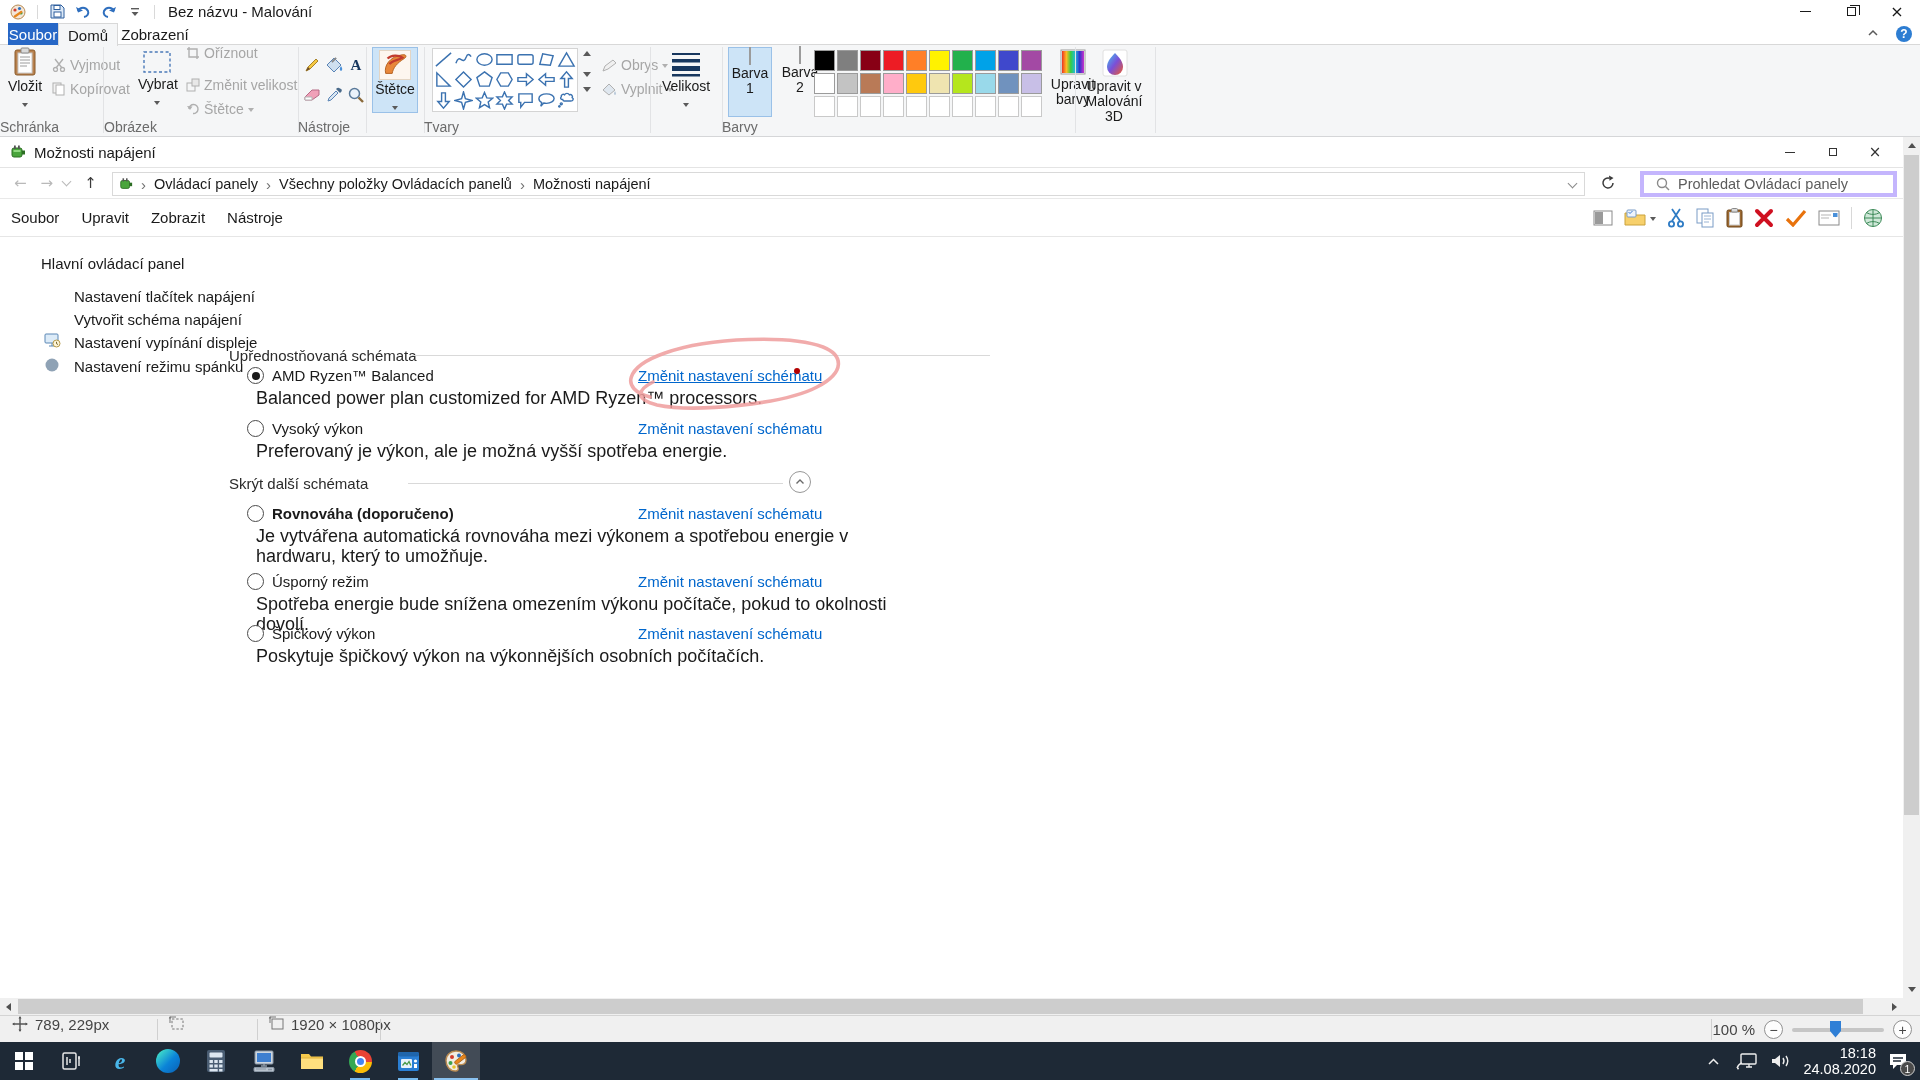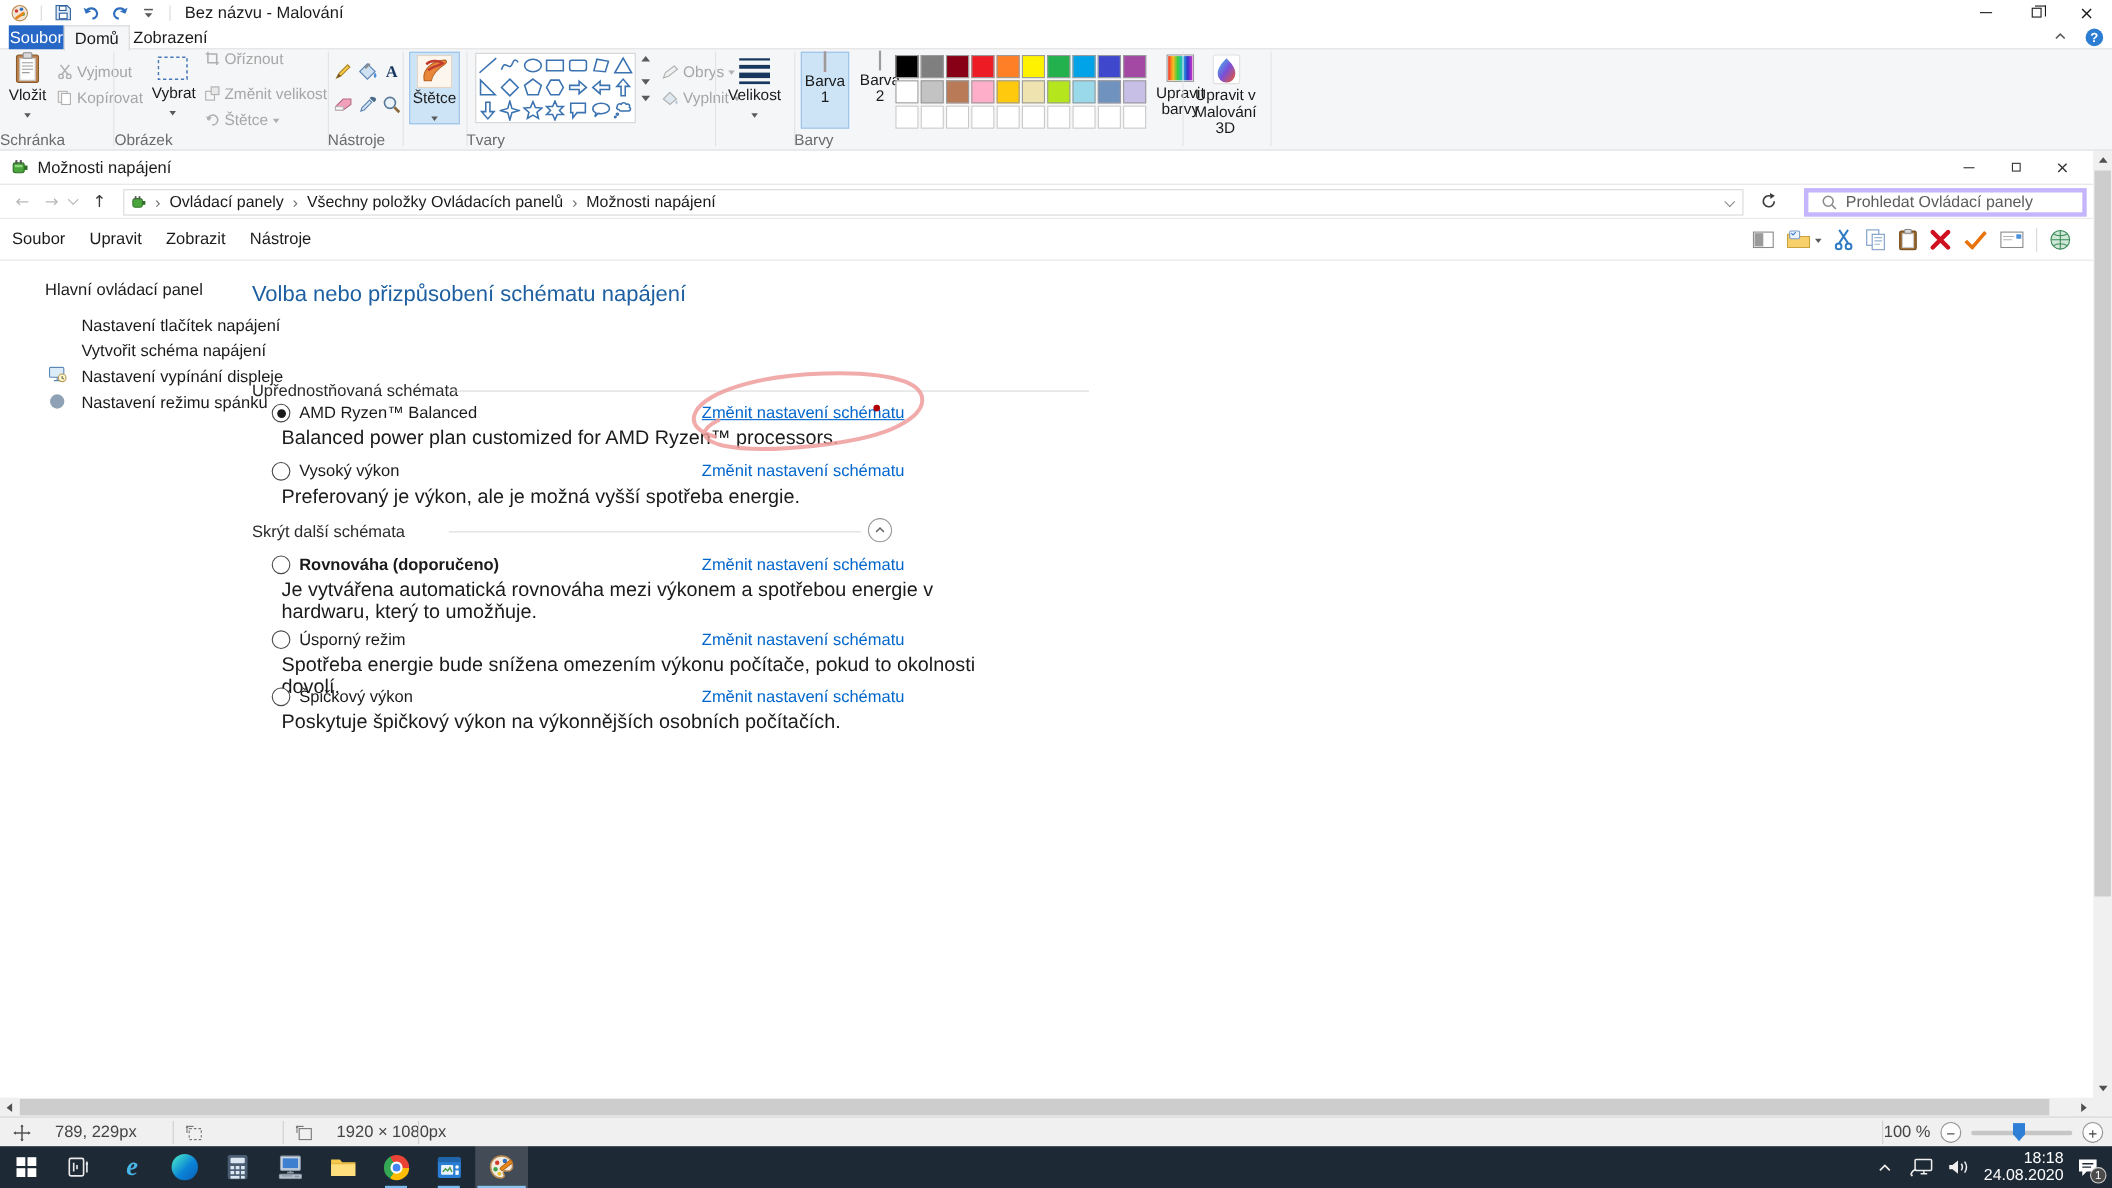--- a/index.html
+++ b/index.html
@@ -98,21 +98,21 @@
 #vscroll{position:absolute;right:0;top:137px;width:17px;height:861px;background:#f0f0f0}
 #hscroll{position:absolute;left:0;top:998px;width:1903px;height:17px;background:#f0f0f0;}
 .sb-btn{position:absolute;width:17px;height:17px;display:flex;align-items:center;justify-content:center;background:#f0f0f0}
 .sb-thumb{position:absolute;background:#cdcdcd}
 #sb-corner{position:absolute;left:1903px;top:998px;width:17px;height:17px;background:#f0f0f0}
 .arrtri{width:0;height:0}
 
 
 #statusbar{position:absolute;left:0;top:1015px;width:100%;height:27px;background:#f0f0f0;border-top:1px solid #d4d4d4;font-size:15px;color:#444}
 .st-sep{position:absolute;top:3px;width:1px;height:21px;background:#d0d0d0}
-.st-item{position:absolute;top:0;height:27px;display:flex;align-items:center;gap:22px}
+.st-item{position:absolute;top:0;height:27px;display:flex;align-items:flex-start;gap:7px}
 #zoomctl{position:absolute;right:8px;top:0;height:27px;display:flex;align-items:center;gap:9px}
 .zbtn{width:19px;height:19px;border:1px solid #919191;border-radius:50%;color:#444;display:flex;align-items:center;justify-content:center;font-size:14px;background:#fdfdfd}
 #ztrack{position:relative;width:92px;height:4px;background:#c6c6c6;border-radius:2px}
 #zthumb{position:absolute;left:38px;top:-7px;width:11px;height:17px;background:#2f7fd6;clip-path:polygon(0 0,100% 0,100% 62%,50% 100%,0 62%)}
 
 
 #taskbar{position:absolute;left:0;top:1042px;width:100%;height:38px;background:#1e2936;display:flex;align-items:stretch}
 .tb-app{width:48px;height:38px;display:flex;align-items:center;justify-content:center;position:relative}
 .tb-app.running:after{content:"";position:absolute;bottom:0;left:14px;width:20px;height:2px;background:#76b9ed}
 .tb-app.active{background:rgba(255,255,255,.16)}
@@ -705,21 +705,20 @@
           <a class="side-item" style="top: 197px;">Nastavení vypínání displeje</a>
           <span class="side-ic" style="top: 220px;">
             <svg width="16" height="16" viewBox="0 0 16 16">
               <circle cx="8" cy="8" r="6.5" fill="#8fa2b5"></circle>
               <path d="M5 3 A6.5 6.5 0 0 0 13 11 A6.5 6.5 0 0 1 5 3" fill="#5d7288"></path>
             </svg>
           </span>
           <a class="side-item" style="top: 221px;">Nastavení režimu spánku</a>
         </div>
 
-      <h1 id="po-heading">Volba nebo přizpůsobení schématu napájení</h1>
 
       <span class="sec-label" style="left:229px;top:210px">Upřednostňovaná schémata</span>
       <div class="sec-line" style="left:412px;top:218px;width:578px"></div>
 
       <div class="plan" style="top:229px">
         <span class="radio sel"></span>
         <span class="plan-name">AMD Ryzen™ Balanced</span>
         <a href="#" class="plan-link u">Změnit nastavení schématu</a>
         <div class="plan-desc">Balanced power plan customized for AMD Ryzen™ processors.</div>
       </div>

